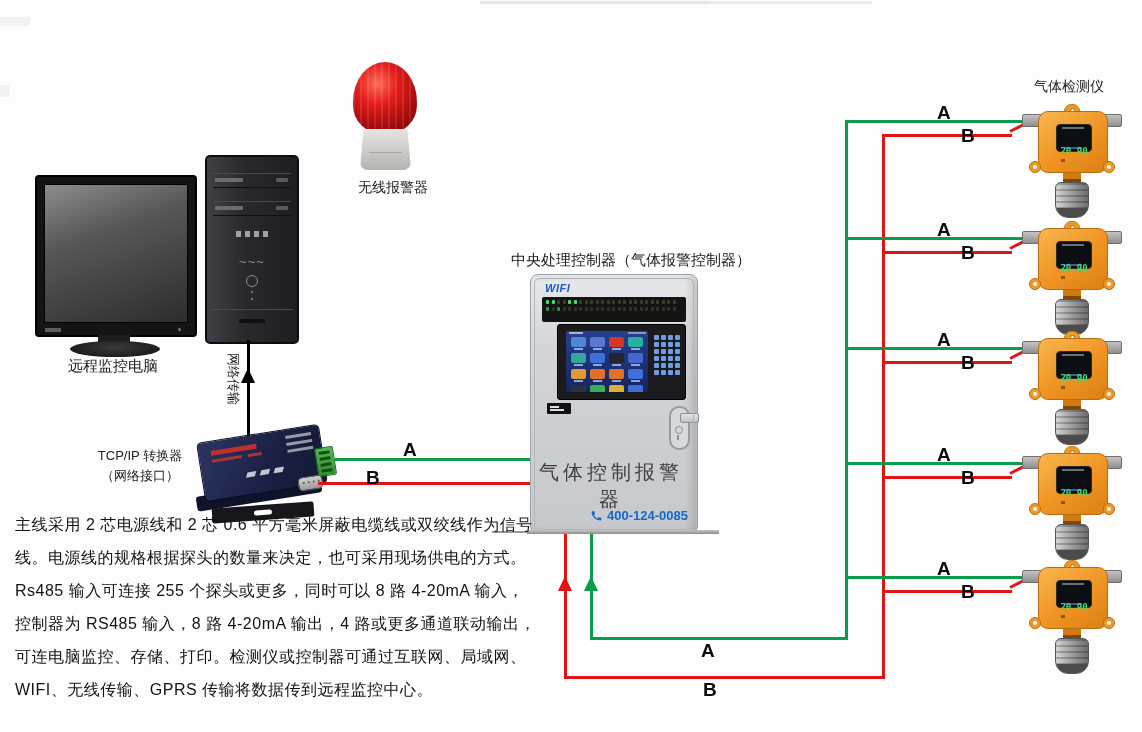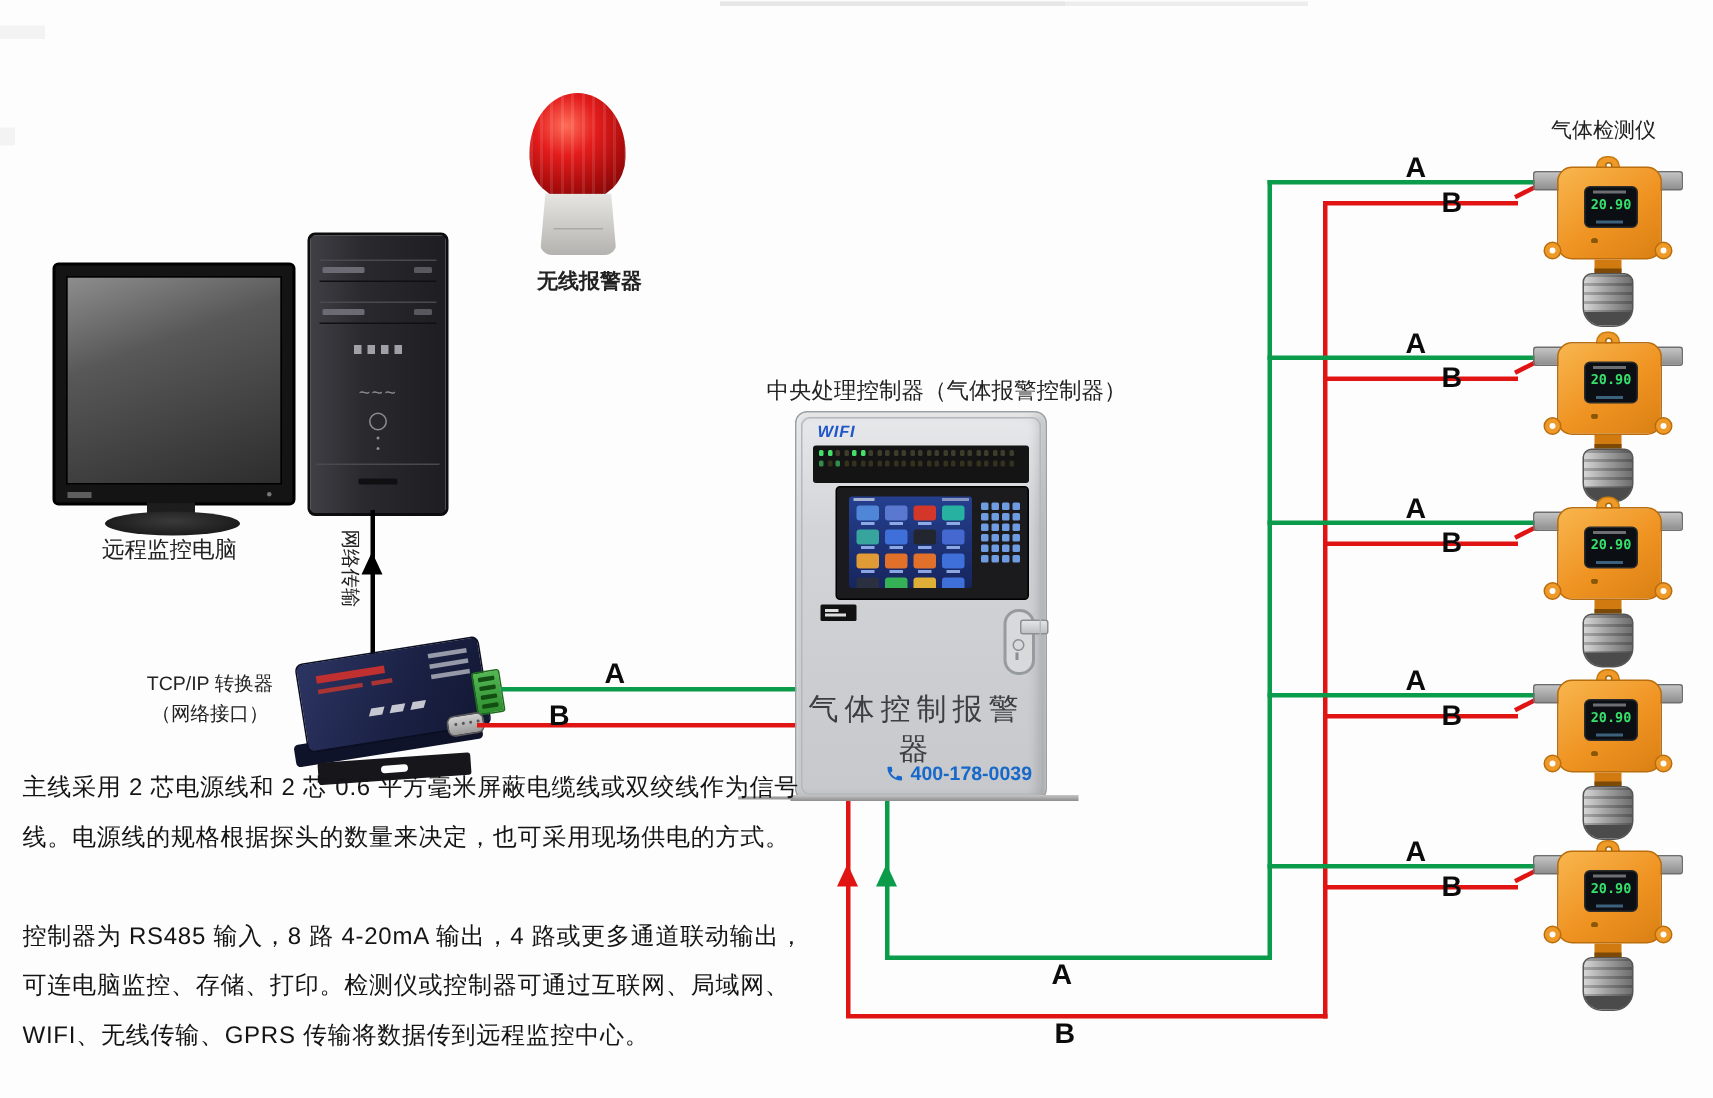--- a/index.html
+++ b/index.html
@@ -99,21 +99,21 @@
   .detector *{position:absolute;box-sizing:border-box;}
   .det-tab{left:42px;top:0;width:16px;height:12px;background:#ef9a28;border:1px solid #c67c10;border-radius:7px 7px 0 0;}
   .det-tab i{position:absolute;left:5px;top:3px;width:5px;height:5px;background:#fdfdfd;border-radius:50%;border:1px solid #a5690d;}
   .det-conn-l{left:0;top:10px;width:23px;height:13px;background:linear-gradient(180deg,#c4c4c4,#8f8f8f);border:1px solid #6e6e6e;border-radius:2px;}
   .det-conn-r{left:81px;top:10px;width:19px;height:13px;background:linear-gradient(180deg,#c4c4c4,#8f8f8f);border:1px solid #6e6e6e;border-radius:2px;}
   .det-body{left:16px;top:7px;width:70px;height:62px;background:linear-gradient(145deg,#f8b64e 0%,#ef9322 55%,#da8013 100%);
     border:1px solid #b96d0c;border-radius:10px;}
   .det-screen{position:absolute;left:17px;top:12px;width:36px;height:28px;background:#0b0e13;border:1px solid #2c2c2c;border-radius:4px;}
   .det-screen .t{position:absolute;left:5px;top:2px;width:22px;height:2px;background:rgba(255,255,255,.4);}
   .det-screen .b{position:absolute;left:7px;bottom:2px;width:18px;height:2px;background:rgba(120,200,255,.45);}
-  .det-reading{position:absolute;left:0;right:0;top:7px;text-align:center;font-family:"DejaVu Sans Mono",monospace;
+  .det-reading{position:absolute;left:0;right:0;top:21px;text-align:center;font-family:"DejaVu Sans Mono",monospace;
     font-size:9px;font-weight:bold;color:#37e06b;letter-spacing:0;}
   .det-dots{position:absolute;left:22px;top:47px;width:26px;display:flex;justify-content:space-between;}
   .det-dots i{width:4px;height:3px;background:#8a5607;border-radius:1px;}
   .det-ear{width:12px;height:12px;background:#ef9a28;border:1px solid #b96d0c;border-radius:50%;top:57px;}
   .det-ear i{position:absolute;left:3px;top:3px;width:4px;height:4px;background:#fdfdfd;border-radius:50%;}
   .det-ear-l{left:7px;}  .det-ear-r{left:81px;}
   .det-neck{left:41px;top:69px;width:18px;height:9px;background:#d07a10;border-bottom:3px solid #7c4a06;}
   .det-sensor{left:33px;top:78px;width:34px;height:36px;border:1px solid #555;border-radius:6px 6px 13px 13px;
     background:linear-gradient(90deg,#d6d6d6 0%,#a3a3a3 45%,#6e6e6e 100%);overflow:hidden;}
   .det-sensor:before{content:"";position:absolute;inset:0;background:repeating-linear-gradient(180deg,rgba(0,0,0,.22) 0 2px,transparent 2px 6px);}
@@ -160,21 +160,21 @@
   </div>
 
   <div class="abs net-line"></div>
   <div class="arrow-up" style="left:241px;top:368px;"></div>
   <div class="abs rot-label" style="left:203px;top:374px;width:60px;">网络传输</div>
 
   <div class="abs alarm-dome"></div>
   <div class="abs alarm-base">
       <i></i>
     </div>
-  <div class="cjk" style="left:358px;top:179px;font-size:14px;font-weight:bold;">无线报警器</div>
+  <div class="cjk" style="left:358px;top:179px;font-size:14px;">无线报警器</div>
 
   <div class="cjk" style="left:96px;top:446px;width:88px;text-align:center;font-size:13px;line-height:20px;">
     <div>TCP/IP 转换器</div>
     <div>（网络接口）</div>
   </div>
   <div class="abs conv">
     <div class="conv-under"></div>
     <div class="conv-body">
       <span class="r1"></span>
         <span class="r2"></span>
@@ -366,21 +366,21 @@
     <div class="ctrl-handle">
       <span class="lever"></span>
       <span class="hole"></span>
       <span class="slot"></span>
     </div>
     <div class="ctrl-name">气体控制报警器</div>
     <div class="ctrl-phone">
       <svg width="13" height="13" viewBox="0 0 24 24">
           <path d="M6.6 10.8c1.4 2.8 3.8 5.1 6.6 6.6l2.2-2.2c.3-.3.7-.4 1-.2 1.1.4 2.3.6 3.6.6.6 0 1 .4 1 1V20c0 .6-.4 1-1 1C10.1 21 3 13.9 3 5c0-.6.4-1 1-1h3.5c.6 0 1 .4 1 1 0 1.2.2 2.4.6 3.6.1.3 0 .7-.2 1l-2.3 2.2z" fill="#1668c9"></path>
         </svg>
-      <span>400-178-0039</span>
+      <span>400-124-0085</span>
     </div>
   </div>
   <div class="abs shelf"></div>
   <div class="abs callout"></div>
 
   <div class="vwire red" style="left:564px;top:534px;height:144px;"></div>
   <div class="vwire green" style="left:590px;top:534px;height:105px;"></div>
   <div class="arrow-up red" style="left:558px;top:576px;"></div>
   <div class="arrow-up green" style="left:584px;top:576px;"></div>
   <div class="wire green" style="left:590px;top:637px;width:258px;"></div>
@@ -561,17 +561,18 @@
             <i></i>
           </div>
     <div class="det-neck"></div>
     <div class="det-sensor"></div>
   </div>
       </div>
     </div>
 
   <div class="para-line" style="top:515px;">主线采用 2 芯电源线和 2 芯 0.6 平方毫米屏蔽电缆线或双绞线作为信号</div>
   <div class="para-line" style="top:548px;">线。电源线的规格根据探头的数量来决定，也可采用现场供电的方式。</div>
+  <div class="para-line" style="top:581px;">Rs485 输入可连接 255 个探头或更多，同时可以 8 路 4-20mA 输入，</div>
   <div class="para-line" style="top:614px;">控制器为 RS485 输入，8 路 4-20mA 输出，4 路或更多通道联动输出，</div>
   <div class="para-line" style="top:680px;">WIFI、无线传输、GPRS 传输将数据传到远程监控中心。</div>
   <div class="para-line" style="top:647px;">可连电脑监控、存储、打印。检测仪或控制器可通过互联网、局域网、</div>
 
 </div>
 
 </body></html>

